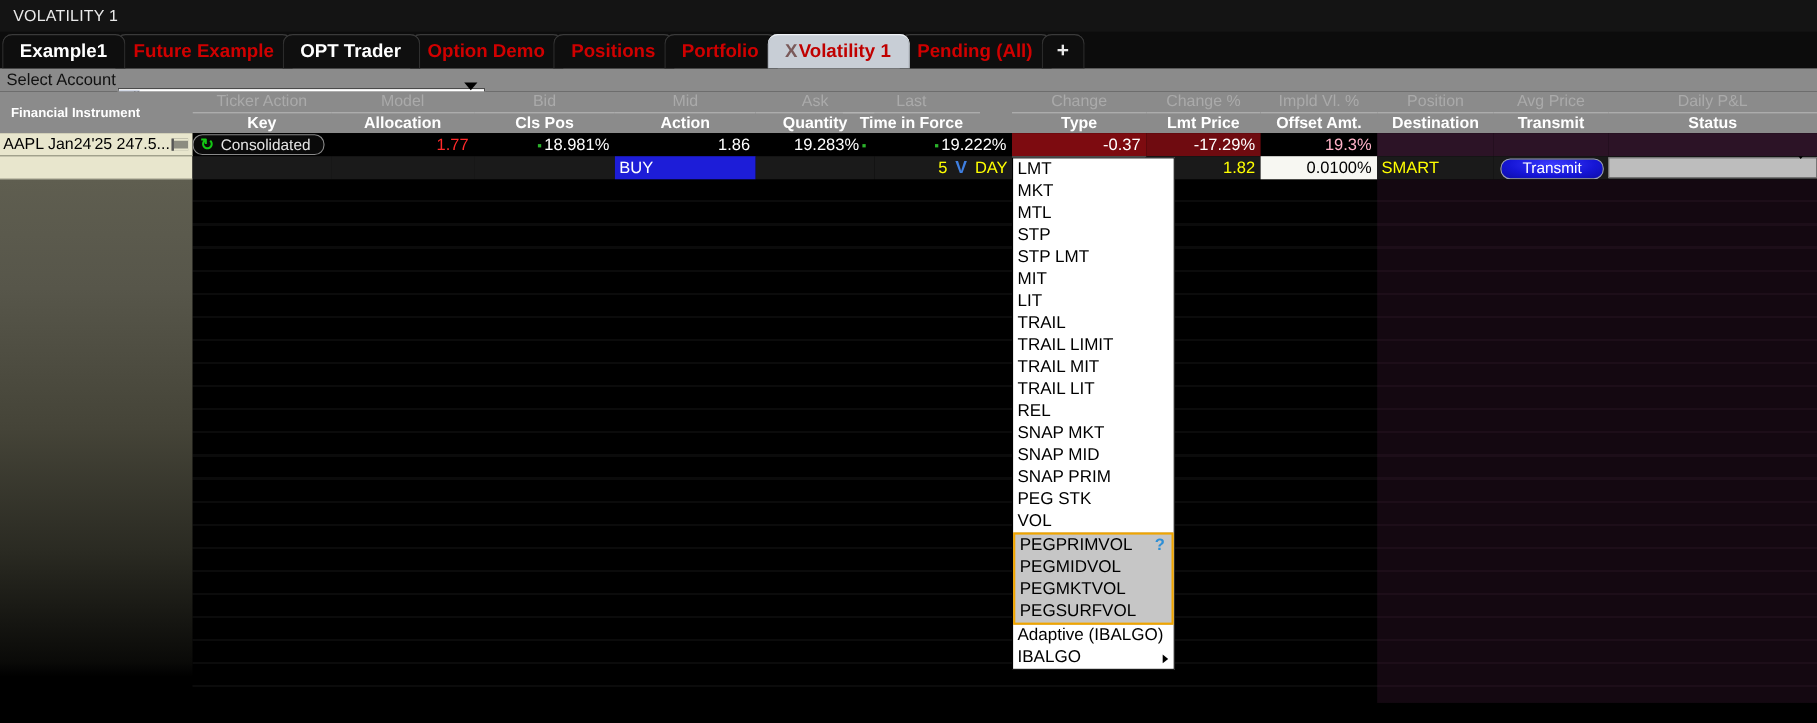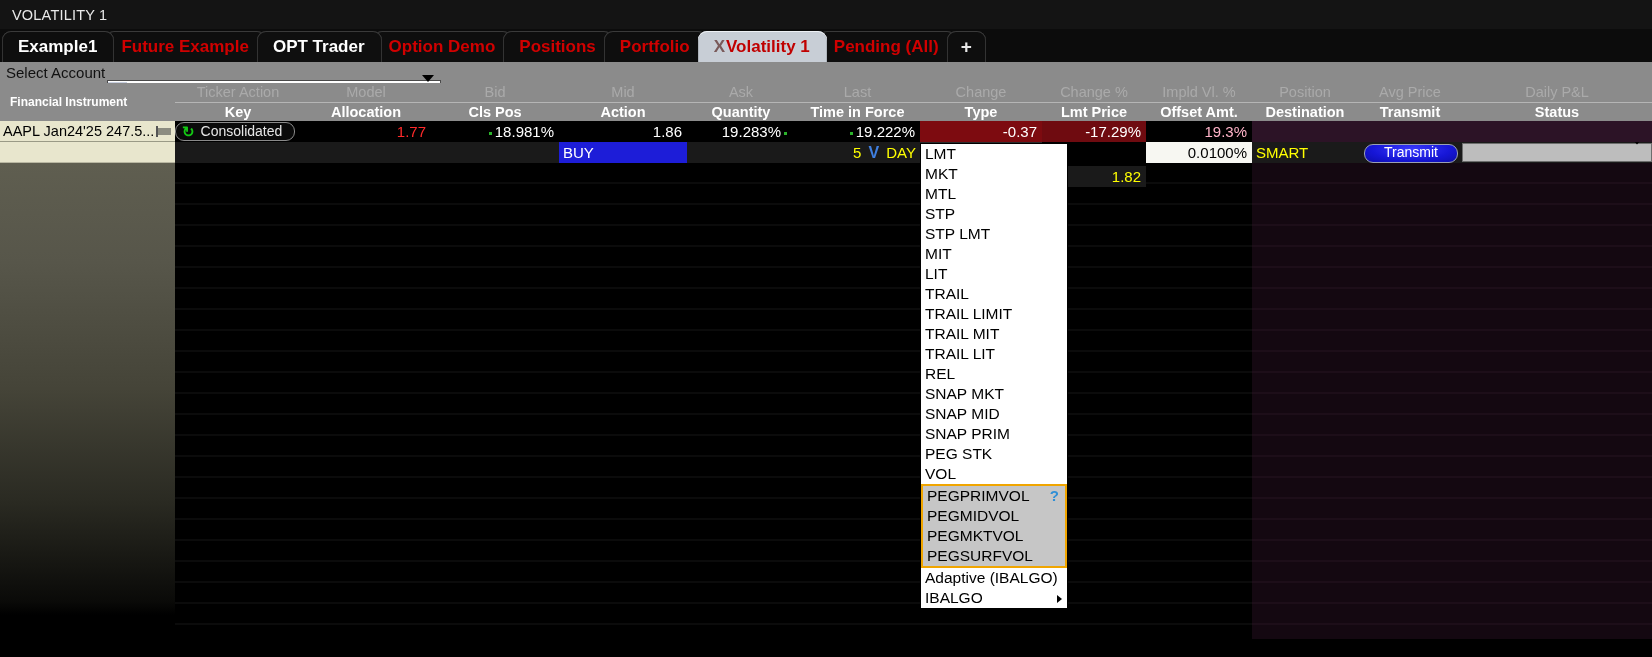--- a/index.html
+++ b/index.html
@@ -395,21 +395,21 @@
           <div class="bot">Cls Pos</div>
         </div>
         <div class="hcell" style="left: 559px; width: 128px;">
           <div class="top">Mid</div>
           <div class="bot">Action</div>
         </div>
         <div class="hcell" style="left: 687px; width: 108px;">
           <div class="top">Ask</div>
           <div class="bot">Quantity</div>
         </div>
-        <div class="hcell" style="left: 795px; width: 125px;">
+        <div class="hcell" style="left: 766px; width: 125px;">
           <div class="top">Last</div>
           <div class="bot">Time in Force</div>
         </div>
         <div class="hcell" style="left: 920px; width: 122px;">
           <div class="top">Change</div>
           <div class="bot">Type</div>
         </div>
         <div class="hcell" style="left: 1042px; width: 104px;">
           <div class="top">Change %</div>
           <div class="bot">Lmt Price</div>
@@ -501,21 +501,21 @@
         <span>DAY</span>
       </div>
 
       <div class="cell combo" style="left:920px;width:122px;height:20px;">
         <span class="ctext">PEGPRIMVOL</span>
         <span class="cbtn">
             <span class="caret-sm"></span>
           </span>
       </div>
 
-      <div class="cell ta-r c-yellow" style="left:1042px;width:104px;background:#1a1a1a;margin-top:24px;">1.82</div>
+      <div class="cell ta-r c-yellow" style="left:1042px;width:104px;background:#1a1a1a;">1.82</div>
 
       <div class="cell ta-r white-bg" style="left:1146px;width:106px;">0.0100%</div>
 
       <div class="cell ta-l c-yellow" style="left:1252px;width:106px;background:#1a1a1a;">SMART</div>
 
       <div class="cell" style="left:1358px;width:104px;background:#1a1a1a;">
         <div class="transmit-btn" style="left:6px;width:92px;">
           <span>Transmit</span>
         </div>
       </div>

